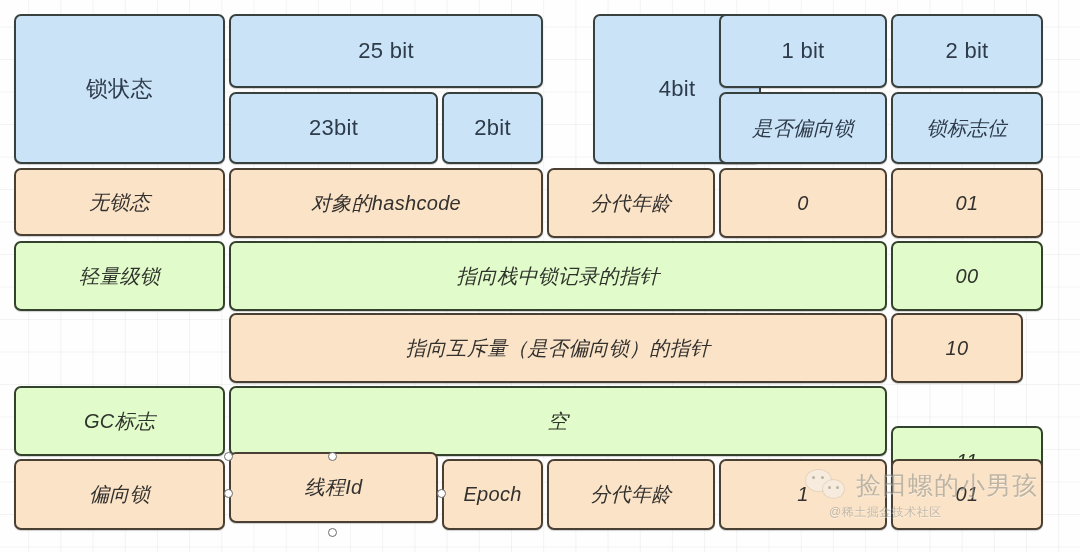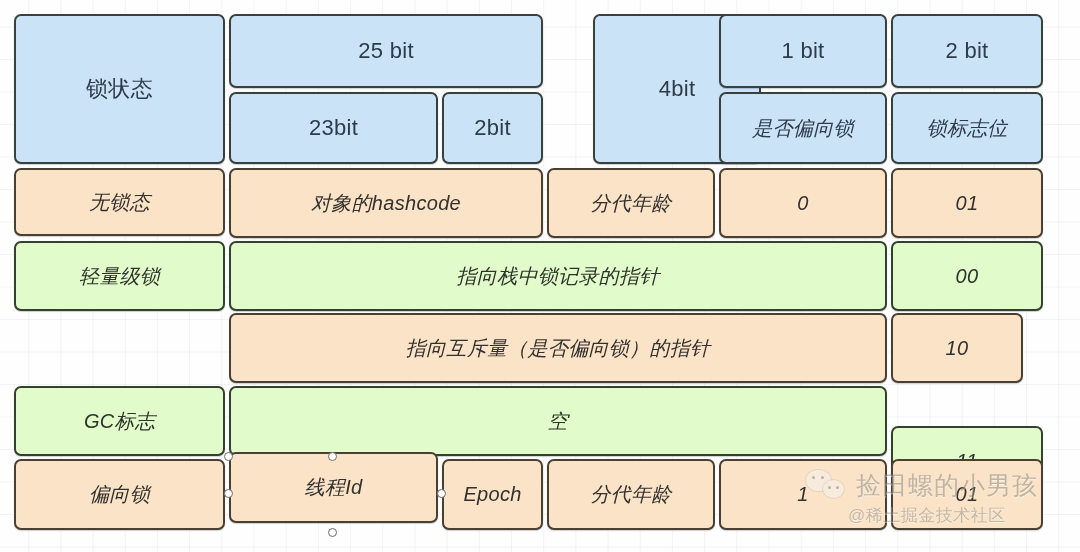--- a/index.html
+++ b/index.html
@@ -75,22 +75,22 @@
   }
   #watermark .wm-main {
     font-size: 25px;
     color: #8d8f86;
     font-family: Liberation Sans, sans-serif;
     text-shadow: 0 1px 0 rgba(255,255,255,0.85);
     letter-spacing: 1px;
   }
   #watermark .wm-sub {
     margin-top: 2px;
-    margin-left: 42px;
-    font-size: 17px;
+    margin-left: 23px;
+    font-size: 12px;
     color: #94968d;
     text-shadow: 0 1px 0 rgba(255,255,255,0.85);
     letter-spacing: 0.5px;
   }
   .wechat-icon {
     width: 42px;
     height: 34px;
     position: relative;
     flex: 0 0 auto;
   }

